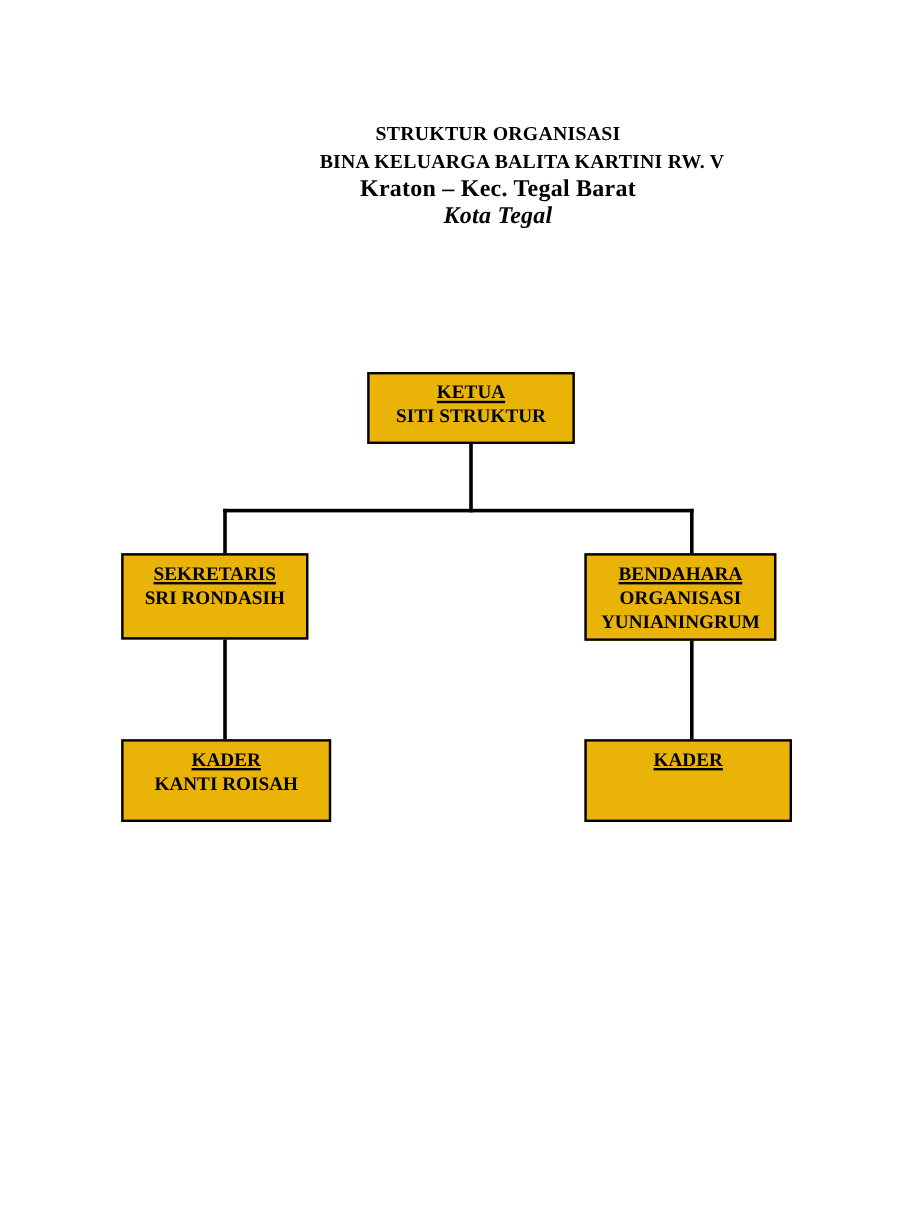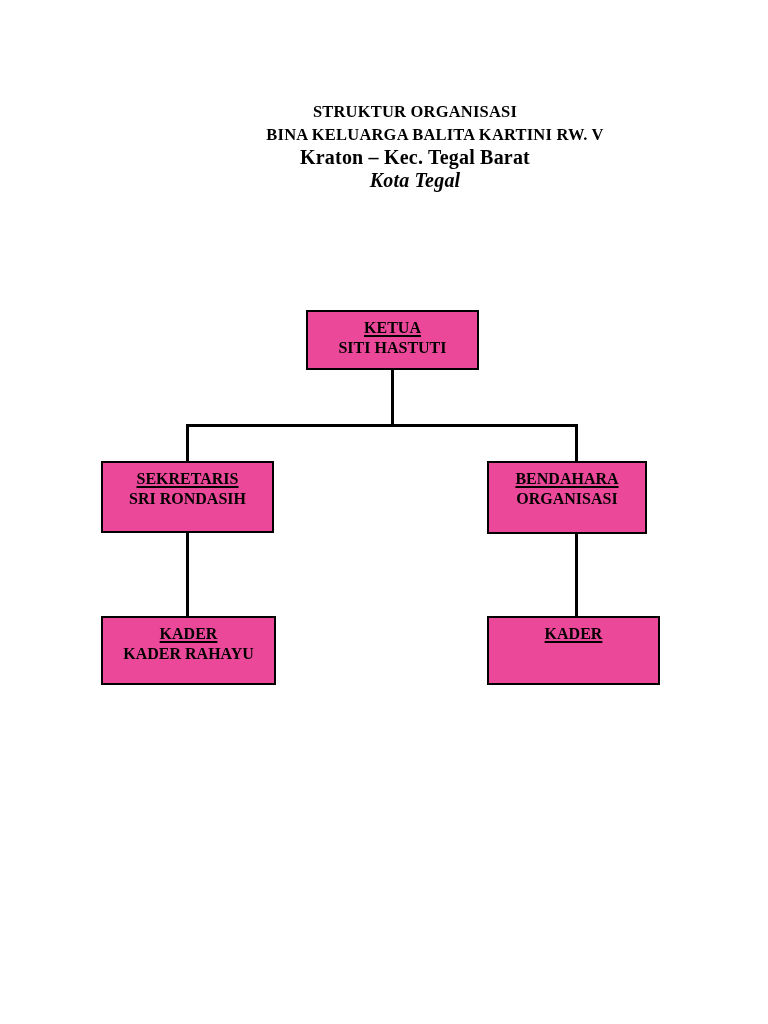--- a/index.html
+++ b/index.html
@@ -52,40 +52,40 @@
     left: 0;
     top: 0;
     width: 768px;
     height: 1024px;
   }
 
   .node {
     position: absolute;
     box-sizing: border-box;
     border: 2.5px solid #000000;
-    background: #ec4899;
+    background: #eab308;
     text-align: center;
     padding-top: 6px;
   }
   .node .line {
     display: block;
     font-weight: bold;
     font-size: 16px;
     line-height: 20px;
     white-space: nowrap;
   }
   .node .line.underlined {
     text-decoration: underline;
     text-underline-offset: 2px;
     text-decoration-thickness: 1.6px;
   }
 
   
   #node-ketua      { left: 306px; top: 310px; width: 173px; height: 60px; }
-  #node-sekretaris { left: 101px; top: 461px; width: 173px; height: 72px; }
+  #node-sekretaris { left: 101px; top: 461px; width: 156px; height: 72px; }
   #node-bendahara  { left: 487px; top: 461px; width: 160px; height: 73px; }
   #node-kader-left { left: 101px; top: 616px; width: 175px; height: 69px; }
   #node-kader-right{ left: 487px; top: 616px; width: 173px; height: 69px; }
 
   
   .conn {
     position: absolute;
     background: #000000;
   }
   .conn.v { width: 3px; }
@@ -120,36 +120,37 @@
 
     <div class="conn v" id="conn-ketua-stem"></div>
     <div class="conn h" id="conn-bus"></div>
     <div class="conn v" id="conn-bus-left"></div>
     <div class="conn v" id="conn-bus-right"></div>
     <div class="conn v" id="conn-sek-kader"></div>
     <div class="conn v" id="conn-ben-kader"></div>
 
     <div class="node" id="node-ketua">
       <span class="line underlined">KETUA</span>
-      <span class="line">SITI HASTUTI</span>
+      <span class="line">SITI STRUKTUR</span>
     </div>
 
     <div class="node" id="node-sekretaris">
       <span class="line underlined">SEKRETARIS</span>
       <span class="line">SRI RONDASIH</span>
     </div>
 
     <div class="node" id="node-bendahara">
       <span class="line underlined">BENDAHARA</span>
       <span class="line">ORGANISASI</span>
+      <span class="line">YUNIANINGRUM</span>
     </div>
 
     <div class="node" id="node-kader-left">
       <span class="line underlined">KADER</span>
-      <span class="line">KADER RAHAYU</span>
+      <span class="line">KANTI ROISAH</span>
     </div>
 
     <div class="node" id="node-kader-right">
       <span class="line underlined">KADER</span>
     </div>
 
   </div>
 </div>
 
 </body></html>

